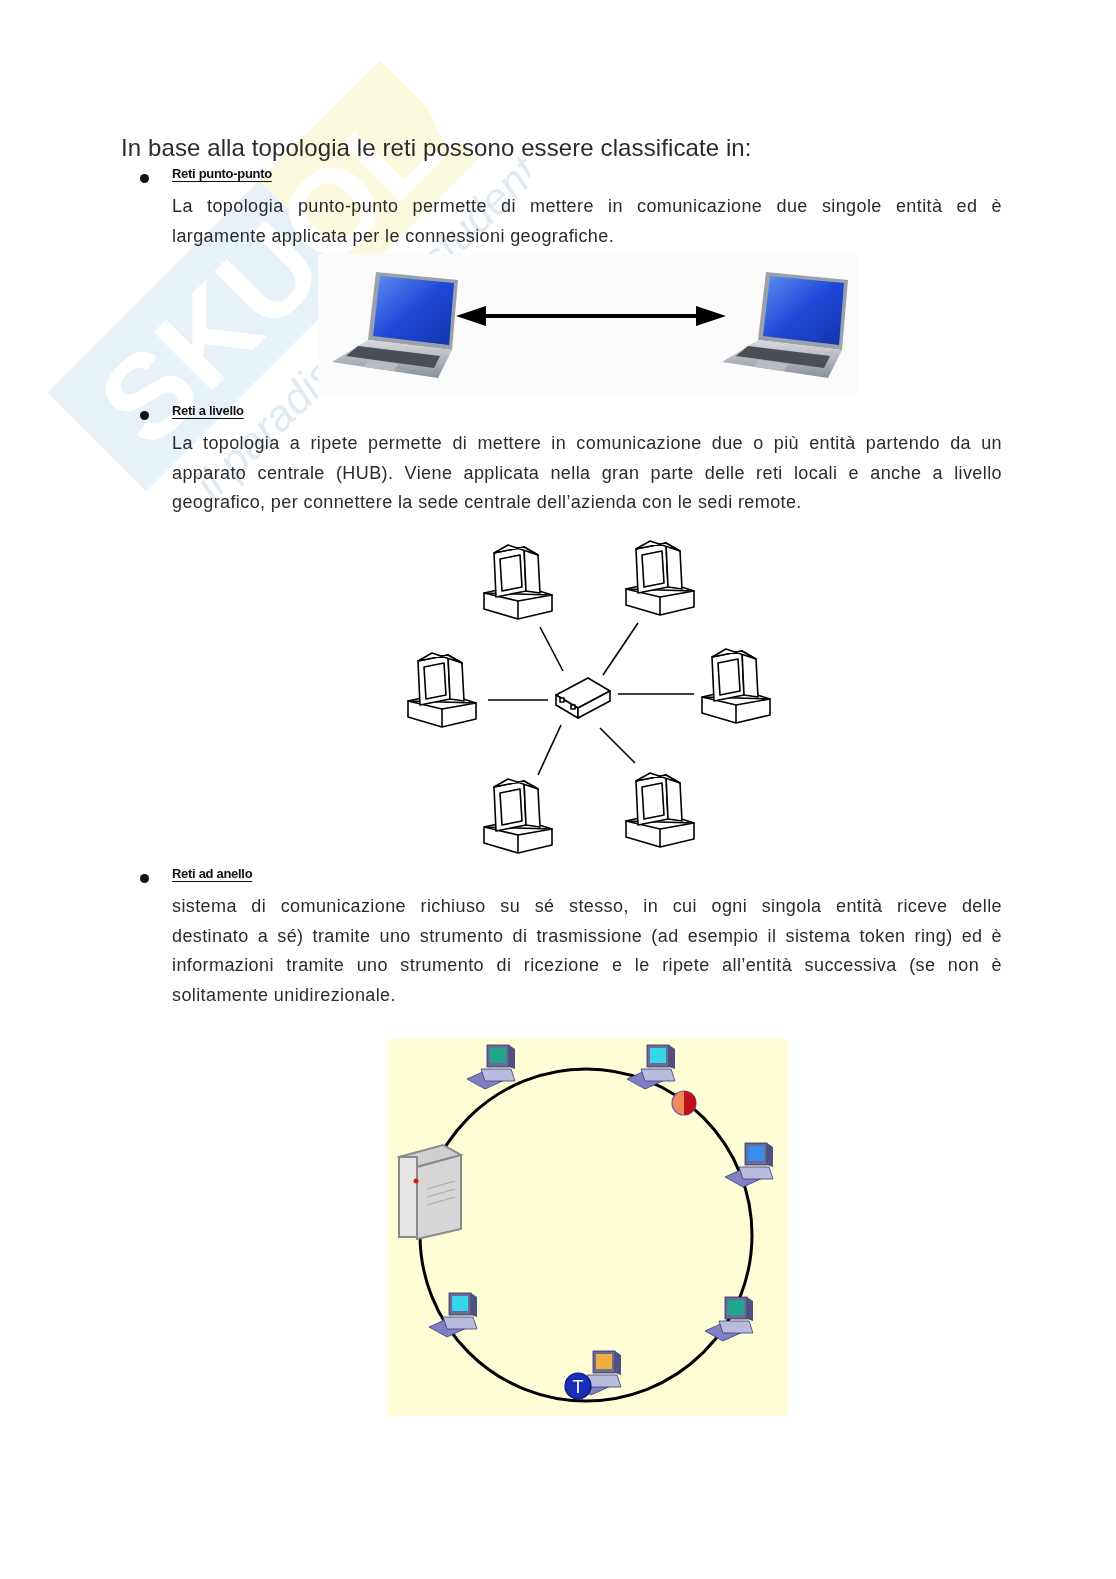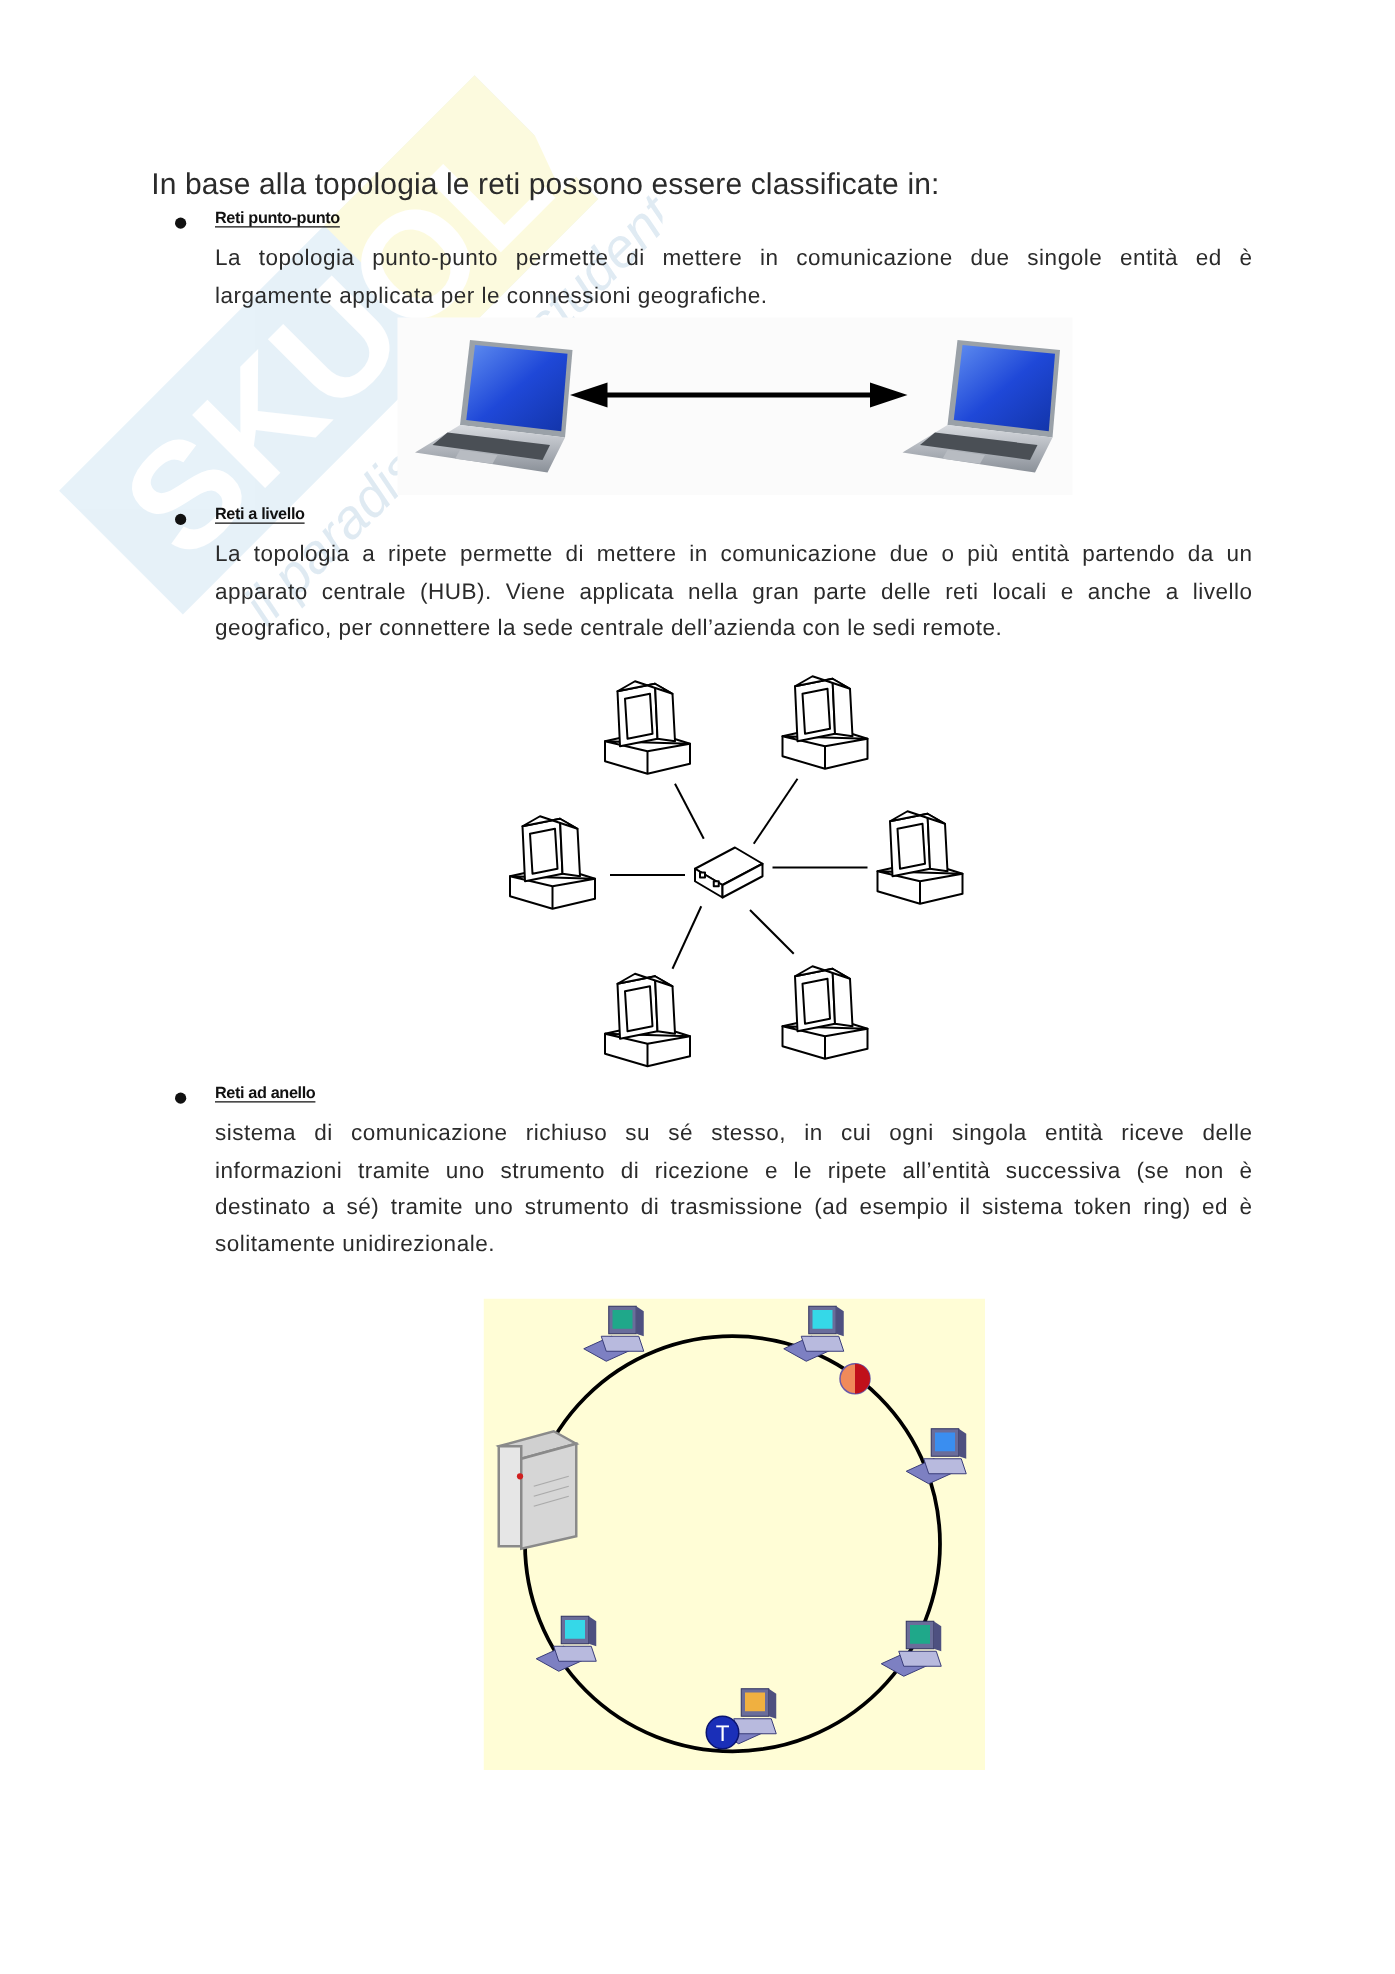--- a/index.html
+++ b/index.html
@@ -137,22 +137,22 @@
         <rect x="173" y="170" width="4" height="4"></rect>
       </g>
     </svg>
   </div>
 
   <div class="item">
     <span class="bullet" style="top:874px"></span>
     <div class="heading" style="top:866px">Reti ad anello</div>
     <div class="para" style="top:892px">
       <div style="text-align-last: justify;">sistema di comunicazione richiuso su sé stesso, in cui ogni singola entità riceve delle</div>
+      <div style="text-align-last: justify;">destinato a sé) tramite uno strumento di trasmissione (ad esempio il sistema token ring) ed è</div>
       <div style="text-align-last: justify;">informazioni tramite uno strumento di ricezione e le ripete all’entità successiva (se non è</div>
-      <div style="text-align-last: justify;">destinato a sé) tramite uno strumento di trasmissione (ad esempio il sistema token ring) ed è</div>
       <div>solitamente unidirezionale.</div>
     </div>
   </div>
 
   <div class="figure fig-ring">
     <svg width="401" height="377" viewBox="0 0 401 377">
       <defs>
         <g id="ws">
           <polygon points="0,34 22,24 40,34 18,44" fill="#7d80c2" stroke="#3a3d7a" stroke-width="0.8"></polygon>
           <polygon points="14,24 44,24 48,36 18,36" fill="#b8bade" stroke="#3a3d7a" stroke-width="0.8"></polygon>

